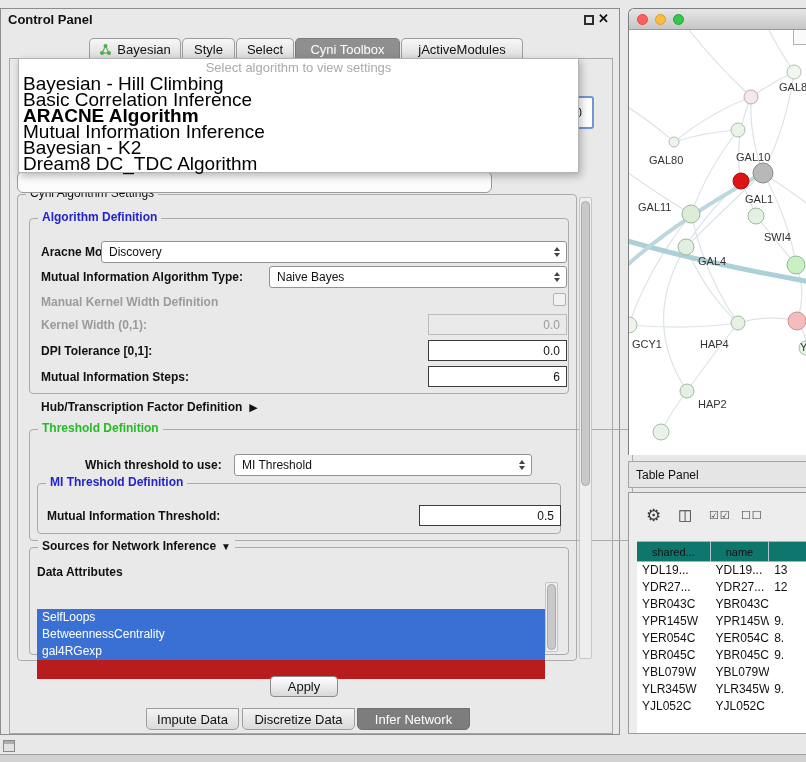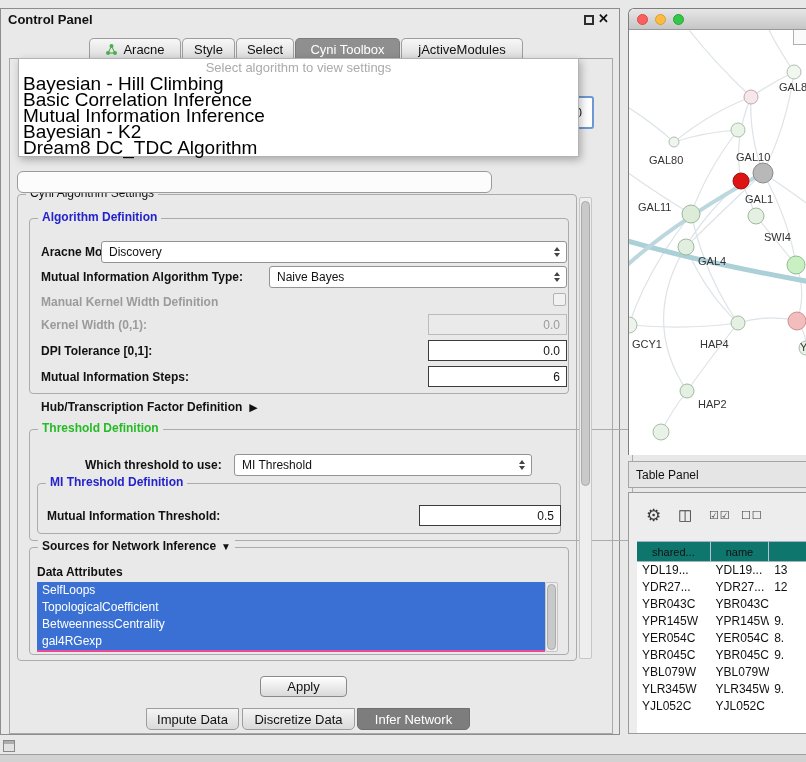--- a/index.html
+++ b/index.html
@@ -66,21 +66,21 @@
 
     <div class="tab" style="left:88px;width:92px">
       <span style="display:flex">
         <svg width="13" height="13" viewBox="0 0 13 13">
             <path d="M3,10 L6.5,3 L10,10 Z" stroke="#3aa03a" fill="none"></path>
             <circle cx="3" cy="10" r="2" fill="#49b04e"></circle>
             <circle cx="6.5" cy="3" r="2" fill="#49b04e"></circle>
             <circle cx="10" cy="10" r="2" fill="#49b04e"></circle>
           </svg>
       </span>
-      <span>Aracne</span>
+      <span>Bayesian</span>
     </div>
     <div class="tab" style="left:181px;width:53px">
       <span>Style</span>
     </div>
     <div class="tab" style="left:235px;width:58px">
       <span>Select</span>
     </div>
     <div class="tab selected" style="left:294px;width:105px">
       <span>Cyni Toolbox</span>
     </div>
@@ -95,20 +95,21 @@
     <div class="abs" style="left:556px;top:87px;width:37px;height:33px;border:2px solid #6f97d3;border-radius:3px;background:#fff;z-index:2;
                 display:flex;align-items:center;justify-content:flex-end;padding-right:10px;font-size:12px">
       <span>0</span>
     </div>
 
     <div id="popup">
       <div class="popup-head">Select algorithm to view settings</div>
 
     <div class="popup-item">Bayesian - Hill Climbing</div>
         <div class="popup-item">Basic Correlation Inference</div>
+        <div class="popup-item bold">ARACNE Algorithm</div>
         <div class="popup-item">Mutual Information Inference</div>
         <div class="popup-item">Bayesian - K2</div>
         <div class="popup-item">Dream8 DC_TDC Algorithm</div>
       </div>
 
     <div class="grp" style="left:16px;top:185px;width:560px;height:467px">
       <span class="legend plain">Cyni Algorithm Settings</span>
     </div>
 
     <div class="grp" style="left:28px;top:209px;width:540px;height:176px">
@@ -177,35 +178,34 @@
       <span>0.5</span>
     </div>
 
     <div class="grp" style="left:28px;top:538px;width:540px;height:108px">
       <span class="legend" style="display:flex;align-items:center;gap:5px">
         <span>Sources for Network Inference</span>
         <span style="font-size:10px">▼</span>
       </span>
     </div>
     <span class="lbl" style="left:36px;top:556px">Data Attributes</span>
-    <div class="abs" style="left:36px;top:573px;width:508px;height:70px;background:#ec4899;overflow:hidden">
+    <div class="abs" style="left:36px;top:600px;width:508px;height:70px;background:#b91c1c;overflow:hidden">
         <div class="attr-item">SelfLoops</div>
-        <div class="attr-item">TopologicalCoefficient</div>
         <div class="attr-item">BetweennessCentrality</div>
         <div class="attr-item">gal4RGexp</div>
       </div>
     <div class="sb-track" style="left:544px;top:573px;width:13px;height:70px">
       <div class="sb-thumb" style="top:1px;width:9px;height:66px"></div>
     </div>
 
     <div class="sb-track" style="left:578px;top:188px;width:13px;height:462px">
       <div class="sb-thumb" style="top:3px;width:9px;height:285px"></div>
     </div>
 
-    <div class="btn" style="left:259px;top:667px;width:87px;height:21px">
+    <div class="btn" style="left:269px;top:667px;width:68px;height:21px">
       <span>Apply</span>
     </div>
 
     <div class="btab" style="left:145px;width:93px">
       <span>Impute Data</span>
     </div>
     <div class="btab" style="left:241px;width:113px">
       <span>Discretize Data</span>
     </div>
     <div class="btab selected" style="left:356px;width:113px">

